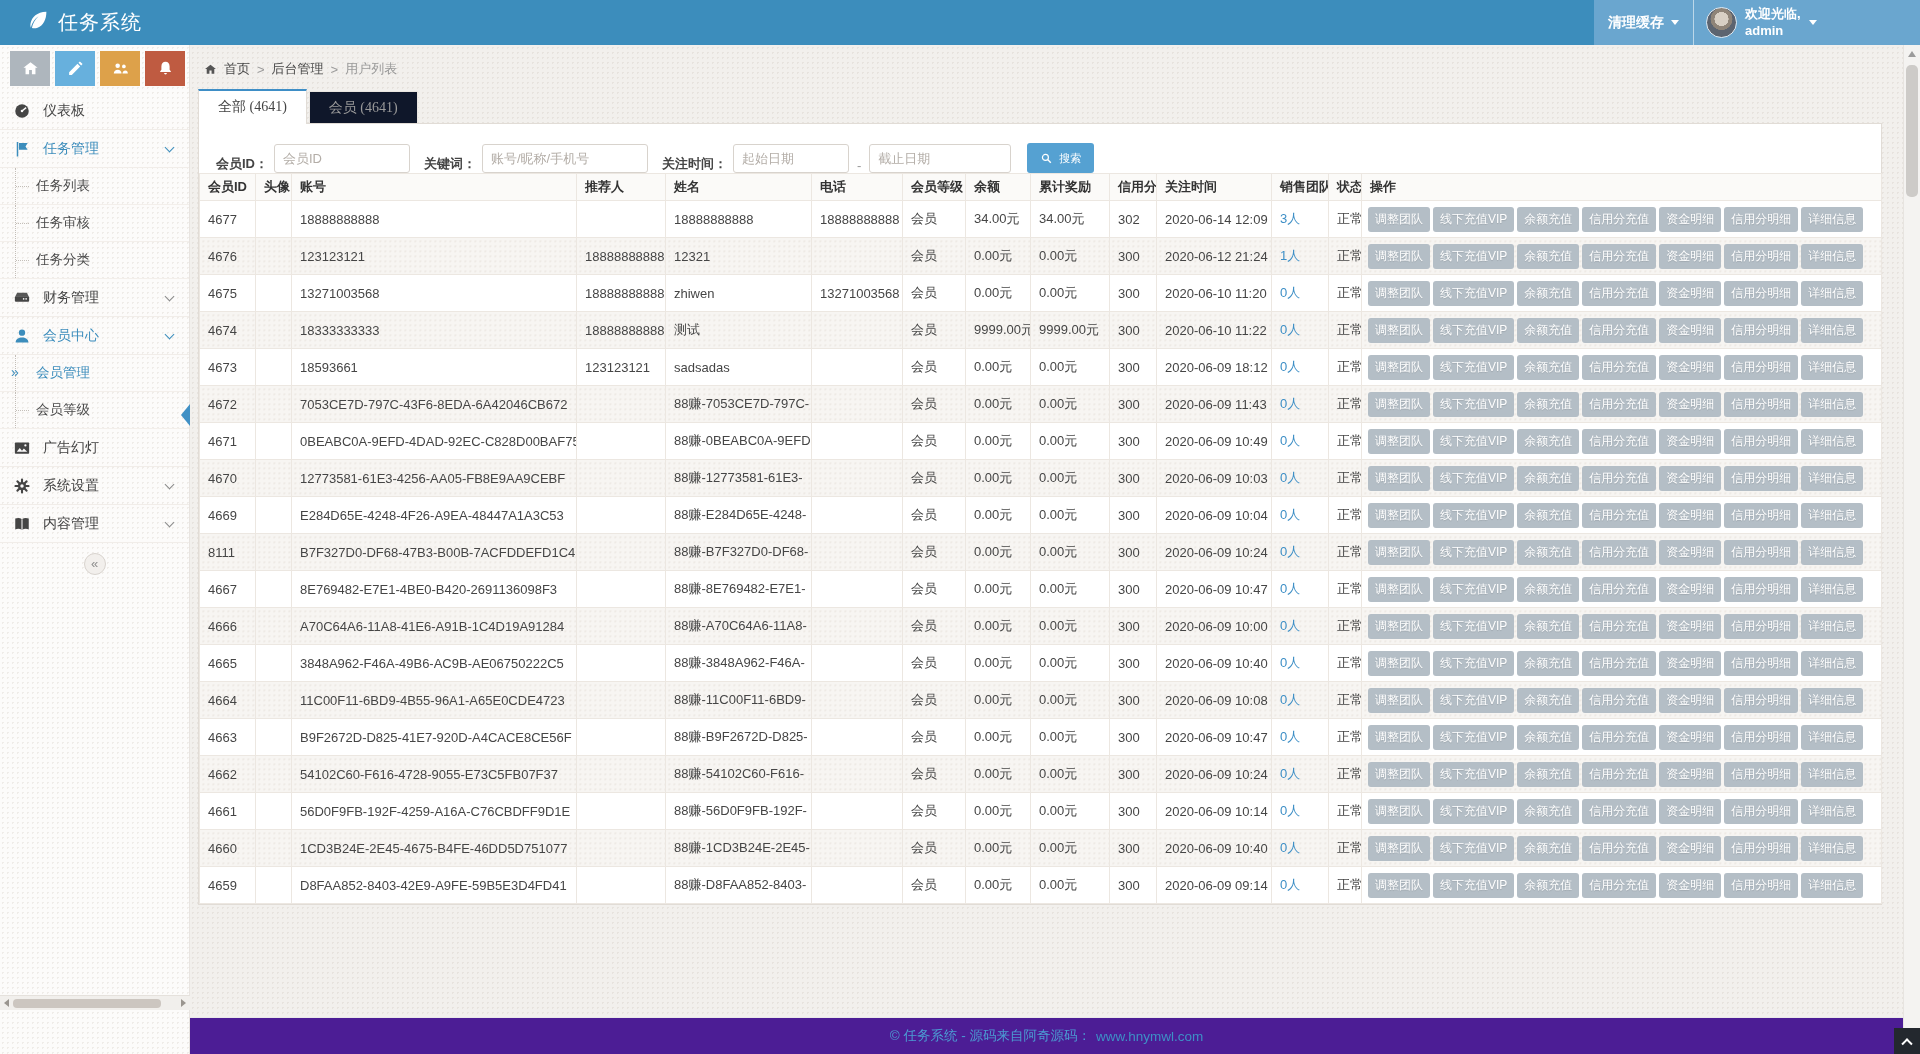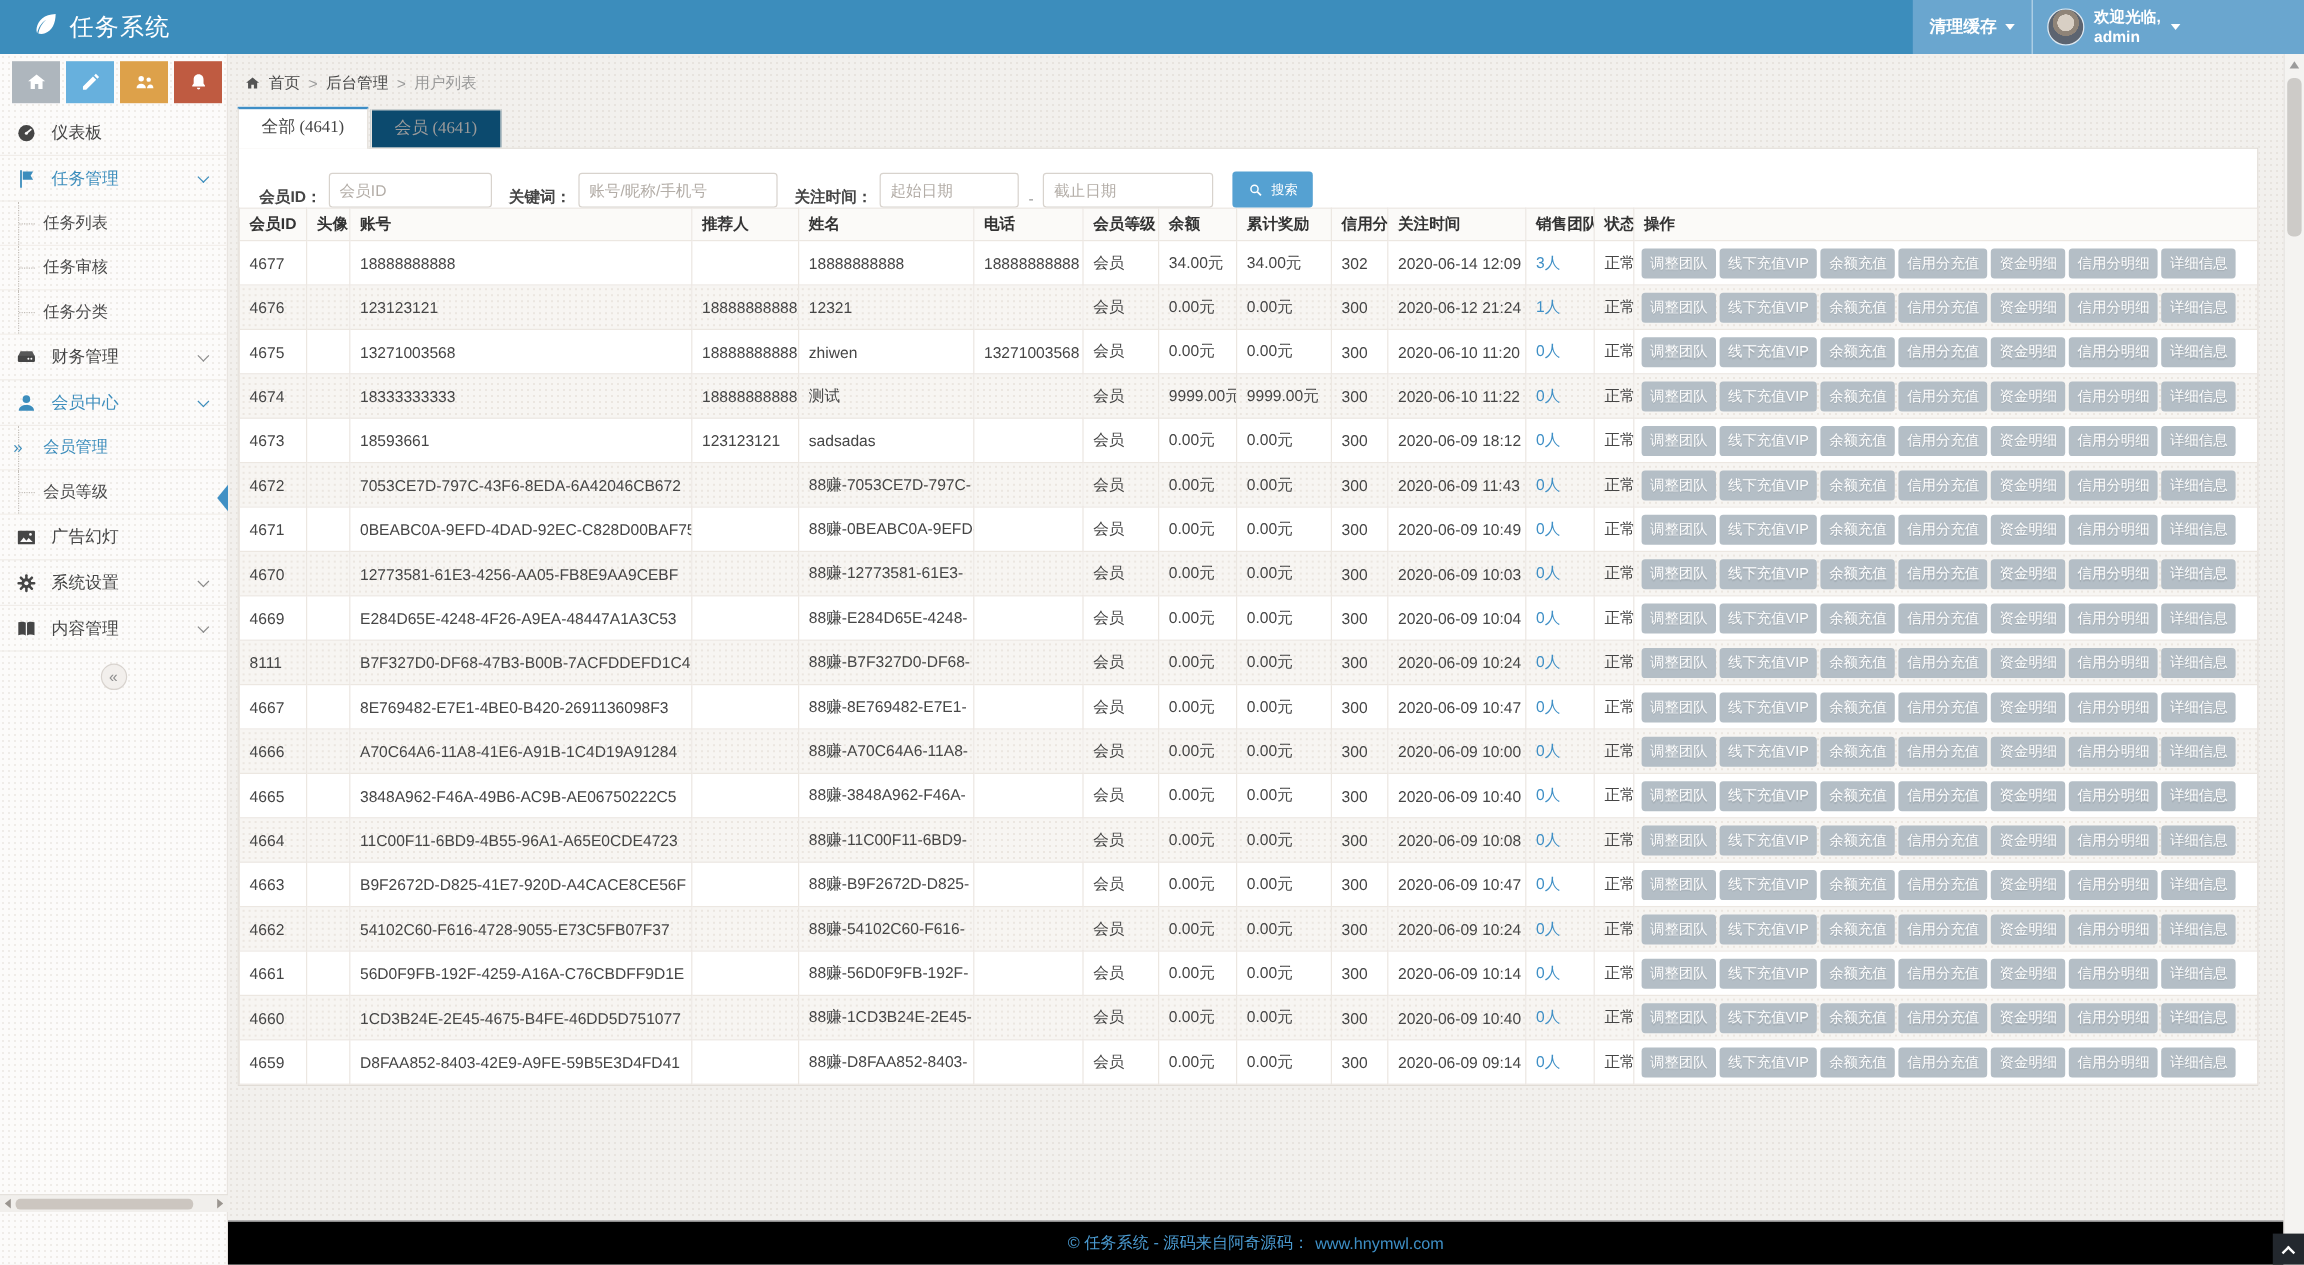--- a/index.html
+++ b/index.html
@@ -71,21 +71,21 @@
   .crumbs { padding:15px 0 0 14px; font-size:13px; color:#555; display:flex; align-items:center; gap:7px; }
   .crumbs .mi { width:13px; height:13px; color:#555; }
   .crumb-link { color:#484848; cursor:pointer; }
   .crumb-sep { color:#9a9a9a; }
   .crumb-cur { color:#999; }
   .tabs { display:flex; align-items:flex-end; margin:11px 0 0 8px; height:35px; }
   .tab { padding:0 19px; font-size:14px; cursor:pointer;font-family:Liberation Serif, serif; }
   .tab.active { height:35px; line-height:32px; background:#fff; border-top:2px solid #3e8ec6;
     border-left:1px solid #e1dcd6; border-right:1px solid #e1dcd6; color:#444;
     position:relative; z-index:3; }
-  .tab.inactive { height:33px; line-height:32px; background:#0c4a6e; border:1px solid #eae6e1;
+  .tab.inactive { height:33px; line-height:32px; background:#0f172a; border:1px solid #eae6e1;
     border-bottom:none; color:#9a9a9a; margin-left:2px; }
 
   .panel { position:relative; z-index:2; margin-left:8px; width:1684px; background:#fff;
     border:1px solid #e1dcd6; margin-top:-1px; }
   .filter { height:49px; display:flex; align-items:flex-end; padding:0 9px; gap:6px; }
   .f-label { font-size:13px; font-weight:bold; color:#454545; margin-left:8px; white-space:nowrap; }
   .f-input { height:29px; border:1px solid #d8d3cd; border-radius:3px; padding:0 8px;
     font-size:13px; color:#666; font-family:inherit; background:#fff; }
   .f-input::placeholder { color:#b3ada7; }
   .w1 { width:136px; } .w2 { width:166px; } .w3 { width:116px; } .w4 { width:142px; }
@@ -100,21 +100,21 @@
     border:1px solid #ece7e1; padding:4px 8px; height:23px; white-space:nowrap; overflow:hidden; }
   .users td { border:1px solid #ece7e1; padding:0 8px; height:37px; white-space:nowrap; overflow:hidden; }
   .users tbody tr:nth-child(even) td { background-color:#f7f5f2;
     background-image:radial-gradient(#ebe6e0 1px, transparent 1px); background-size:5px 5px; }
   td.team-link { color:#3e8fc6; cursor:pointer; }
   td.actions { padding:0 0 0 6px; }
   .act-btn { display:inline-block; background:#b4bec6; color:#fff; border:none; border-radius:3px;
     font-size:12px; font-family:inherit; padding:4px 7px; margin-right:3px; cursor:pointer;
     text-shadow:0 1px 1px rgba(0,0,0,.12); }
 
-  .footer { position:absolute; left:0; right:0; bottom:0; height:37px; background:#000000;
+  .footer { position:absolute; left:0; right:0; bottom:0; height:37px; background:#4c1d95;
     border-top:1px solid #e9e9e9; display:flex; align-items:center; justify-content:center;
     gap:5px; font-size:13.5px; color:#4b9cd3; }
   .footer-link { color:#3e8fc6; cursor:pointer; }
 
   
   .v-scroll { position:absolute; top:45px; right:0; bottom:0; width:17px; background:#f4f3f1;
     border-left:1px solid #e7e4e0; z-index:40; }
   .v-up { width:0; height:0; border-left:4px solid transparent; border-right:4px solid transparent;
     border-bottom:6px solid #9b9b9b; margin:6px auto 0 auto; cursor:pointer; }
   .v-thumb { position:absolute; top:20px; left:2px; right:2px; height:132px; background:#cdcbc8;

